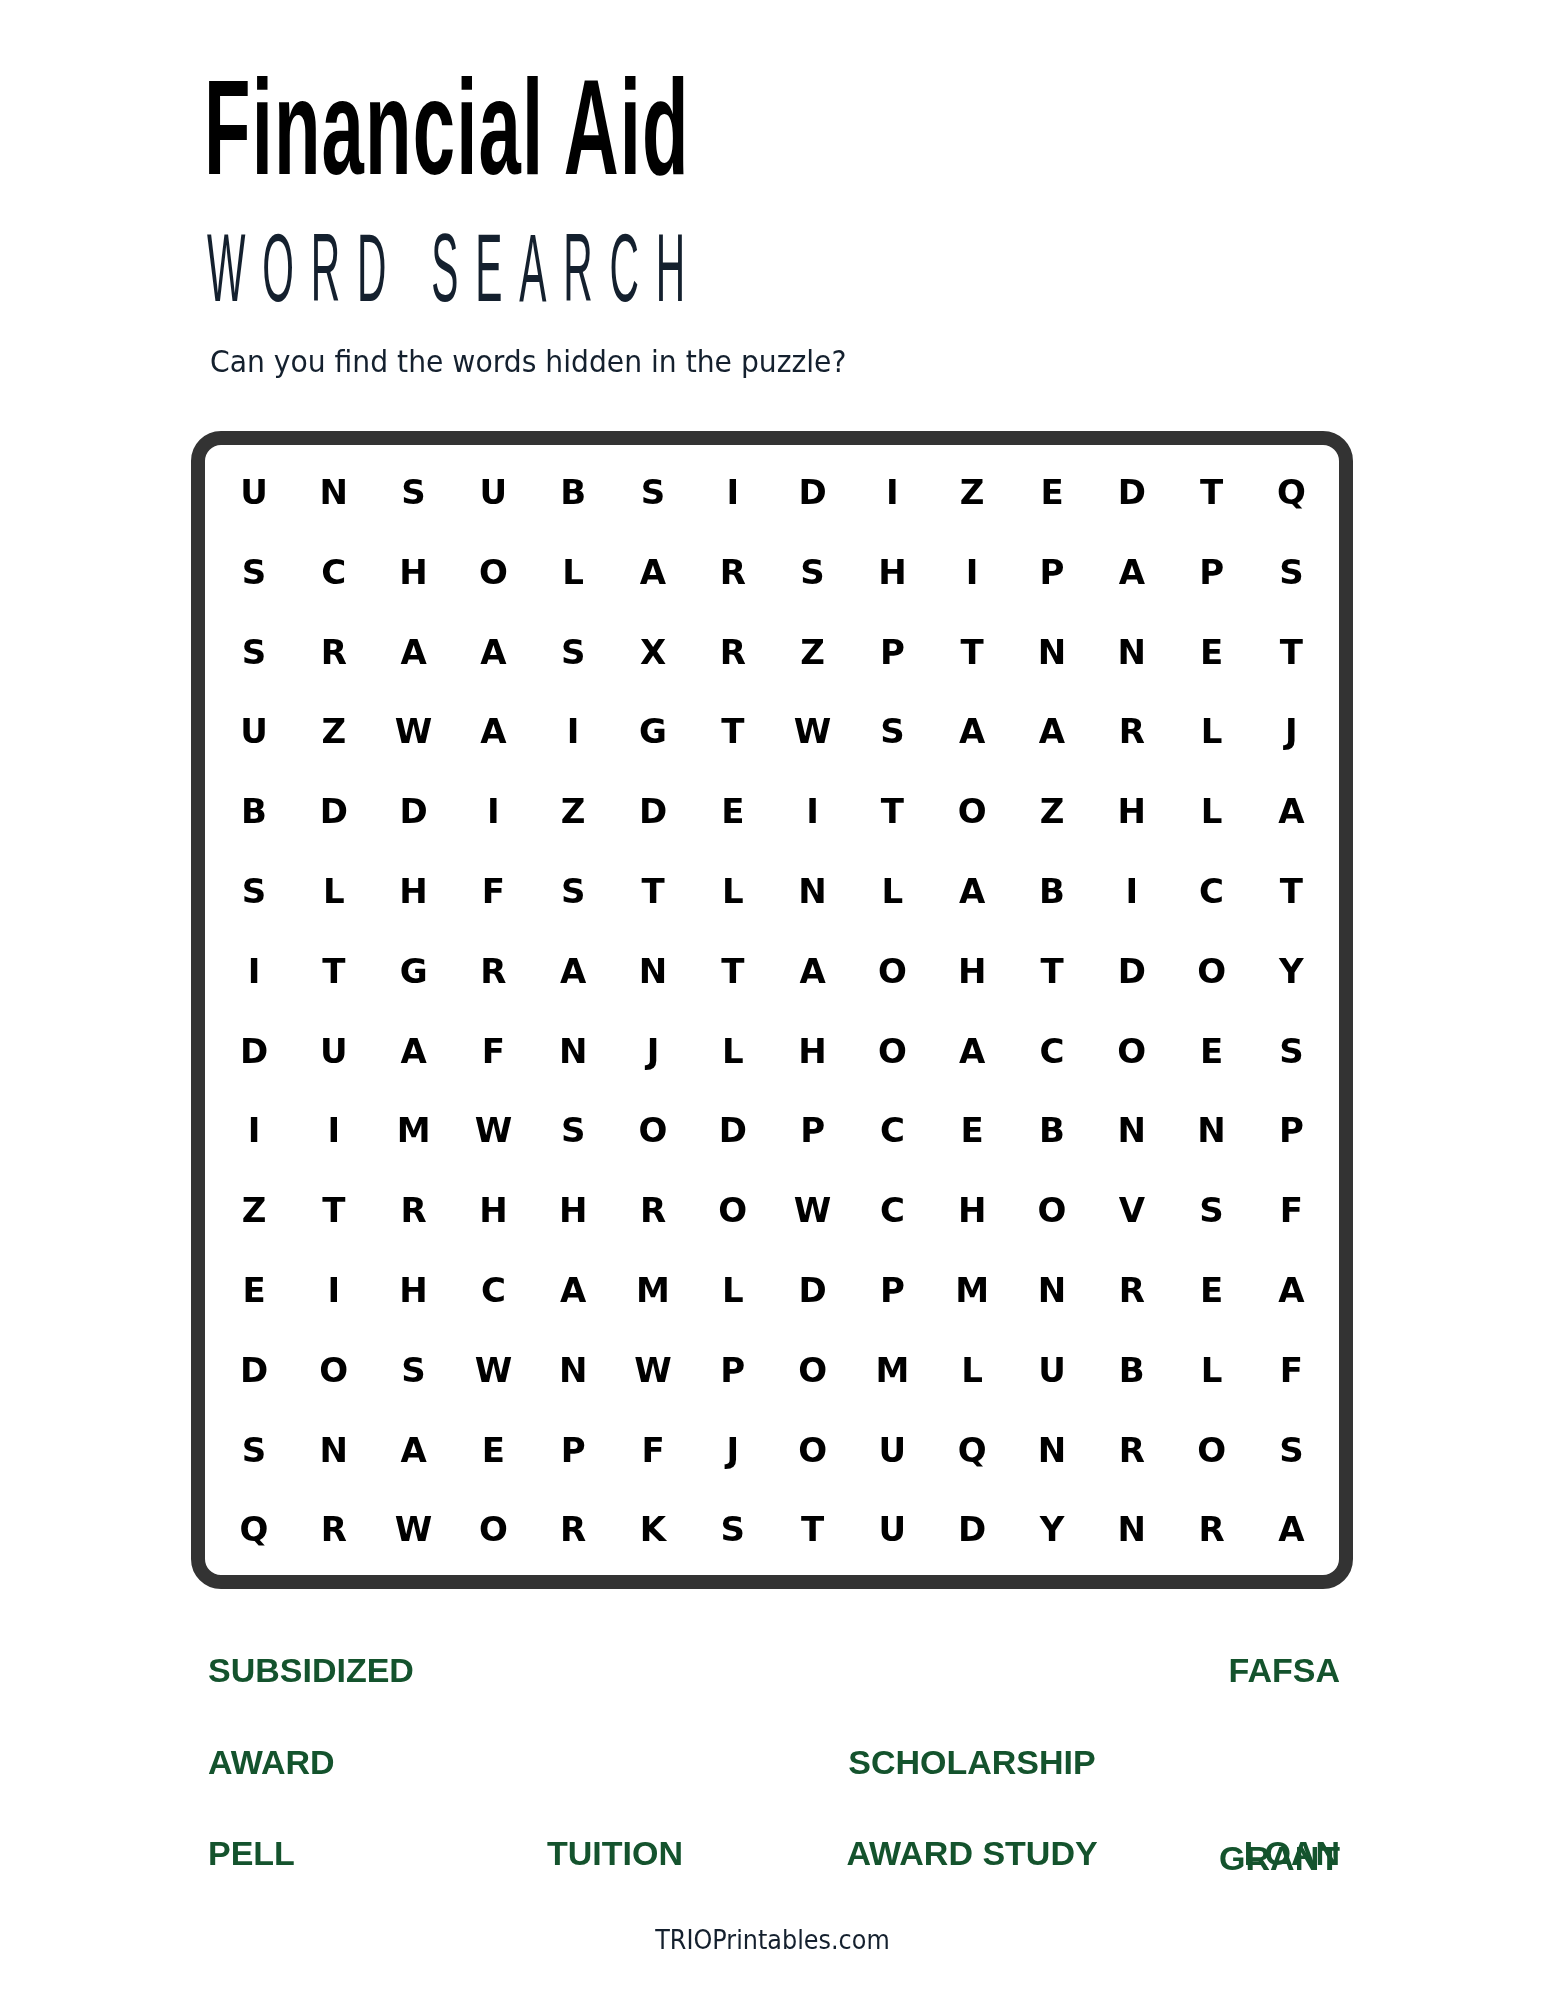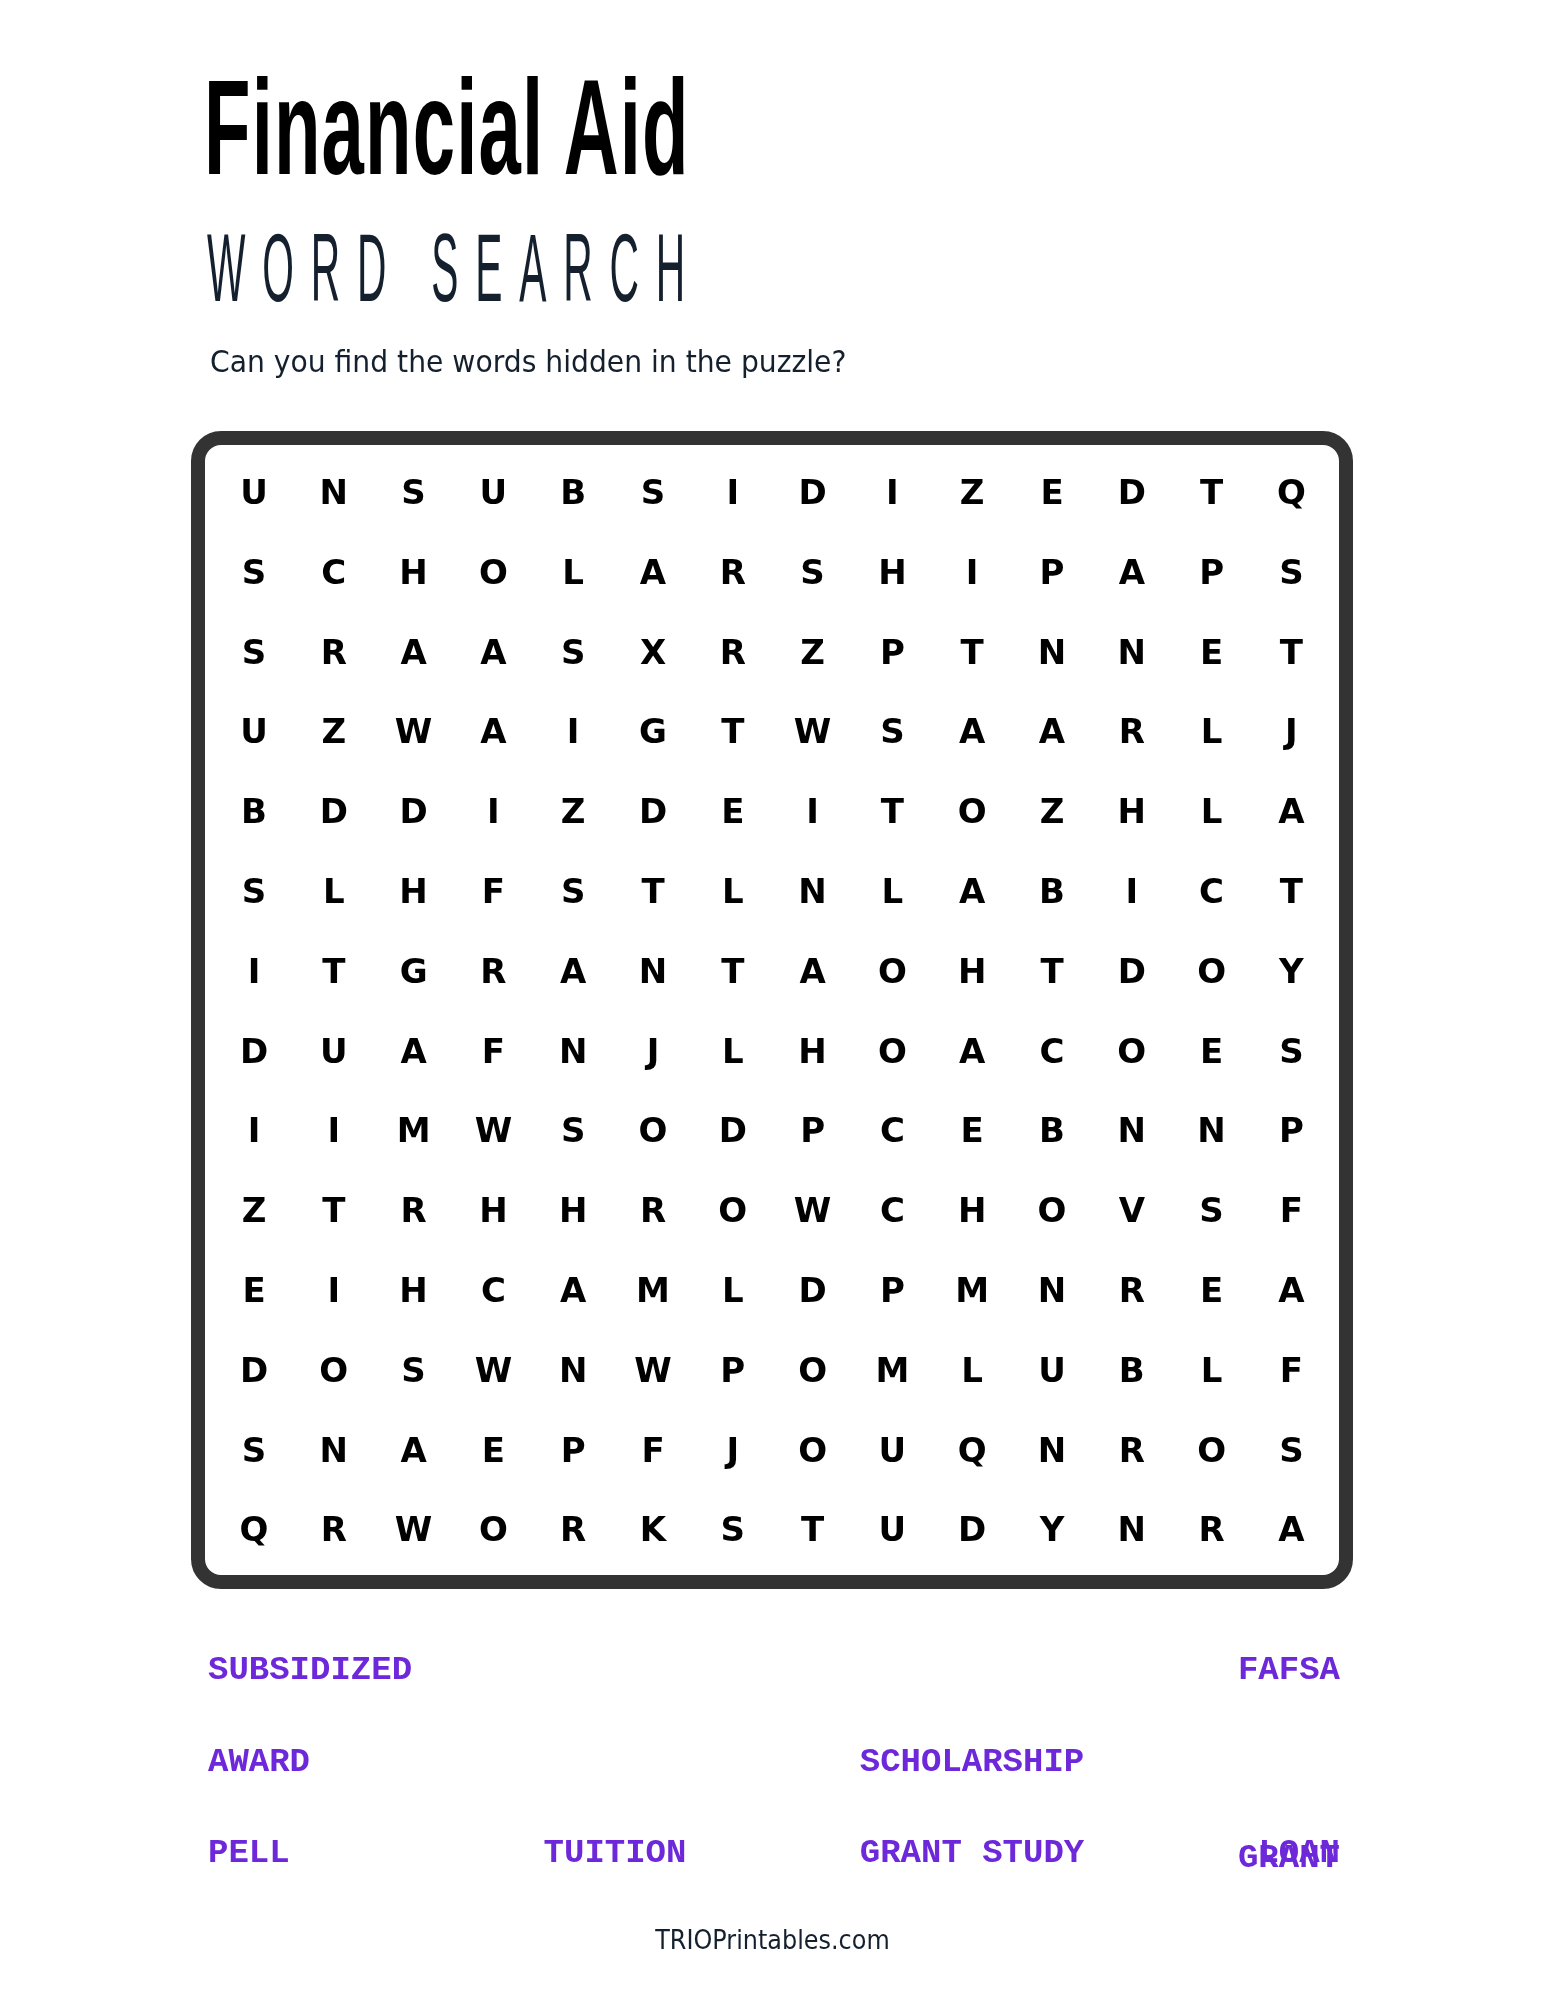--- a/index.html
+++ b/index.html
@@ -93,25 +93,25 @@
     .words {
       position: absolute;
       left: 0;
       top: 0;
       width: 1545px;
       height: 2000px;
       pointer-events: none;
     }
     .word {
       position: absolute;
-      font-family: Liberation Mono, monospace;
+      font-family: Liberation Sans, sans-serif;
       font-weight: 700;
       font-size: 34px;
       line-height: 40px;
-      color: #6d28d9;
+      color: #14532d;
       white-space: nowrap;
       pointer-events: auto;
     }
     .word.left { text-align: left; }
     .word.center { text-align: center; width: 360px; margin-left: -180px; }
     .word.right { text-align: right; width: 300px; margin-left: -300px; }
     .footer {
       position: absolute;
       left: 0;
       width: 1545px;
@@ -335,21 +335,21 @@
       <div class="cell" style="left: 1086.4px; top: 1084.4px;">A</div>
     </div>
 </div>
 
 <div class="words" id="words">
     <div class="word left" style="left: 208px; top: 1650px;">SUBSIDIZED</div>
     <div class="word left" style="left: 208px; top: 1742px;">AWARD</div>
     <div class="word left" style="left: 208px; top: 1833px;">PELL</div>
     <div class="word center" style="left: 615px; top: 1833px;">TUITION</div>
     <div class="word center" style="left: 972px; top: 1742px;">SCHOLARSHIP</div>
-    <div class="word center" style="left: 972px; top: 1833px;">GRANT STUDY</div>
+    <div class="word center" style="left: 972px; top: 1833px;">AWARD STUDY</div>
     <div class="word right" style="left: 1340px; top: 1650px;">FAFSA</div>
     <div class="word right" style="left: 1340px; top: 1838px;">GRANT</div>
     <div class="word right" style="left: 1340px; top: 1833px;">LOAN</div>
   </div>
 
 <div class="footer">
   <span>TRIOPrintables.com</span>
 </div>
 
 </body></html>

